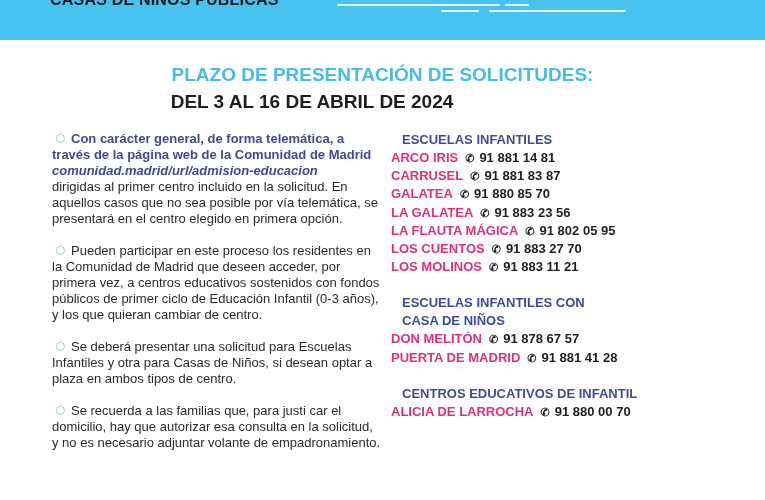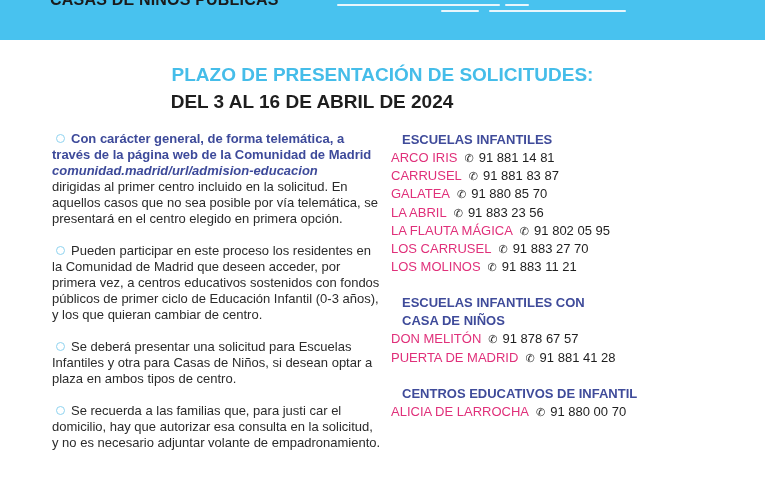--- a/index.html
+++ b/index.html
@@ -10,21 +10,21 @@
     .title-1 { position:absolute; left:0; width:765px; top:64px; text-align:center; font-size:19px; font-weight:bold; color:#45bde9; }
     .title-2 { position:absolute; left:0; width:624px; top:91px; text-align:center; font-size:19px; font-weight:bold; color:#1e1e1e; }
     .left { position:absolute; left:52px; top:131px; width:330px; font-size:13px; line-height:16px; color:#2b2b2b; }
     .para { margin-bottom:16px; }
     .bullet { display:inline-block; width:9px; height:9px; border:1.5px solid #8fd3f0; border-radius:50%; margin:0 6px 0 4px; vertical-align:0px; }
     .strong-blue { color:#3d4a9a; font-weight:bold; }
     .italic-blue { color:#3d4a9a; font-weight:bold; font-style:italic; }
     .left-foot { position:absolute; left:52px; top:486px; font-size:11px; font-weight:bold; color:#45a7d6; letter-spacing:0.3px;margin-top:39px; }
     .right { position:absolute; left:391px; top:131px; width:360px; }
     .sec-head { font-size:13px; font-weight:bold; color:#3f4b9a; line-height:18px;padding-left:11px; }
-    .row { font-size:13px; font-weight:normal; line-height:18.2px; white-space:nowrap; }
+    .row { font-size:13px; font-weight:bold; line-height:18.2px; white-space:nowrap; }
     .row .name { color:#e0307a; }
     .row .phone-icon { display:inline-block; color:#1e1e1e; font-size:11px; margin:0 5px 0 7px; }
     .row .phone { color:#1e1e1e; }
     .section { margin-bottom:18px; }
   </style>
 </head>
 <body>
 
 <div class="banner">
   <div class="banner-title">CASAS DE NIÑOS PÚBLICAS</div>
@@ -54,23 +54,23 @@
   </div>
 </div>
 <div class="left-foot">Plazo de presentación de solicitudes</div>
 
 <div class="right">
   <div class="section">
     <div class="sec-head">ESCUELAS INFANTILES</div>
     <div class="row"><span class="name">ARCO IRIS</span><span class="phone-icon">✆</span><span class="phone">91 881 14 81</span></div>
     <div class="row"><span class="name">CARRUSEL</span><span class="phone-icon">✆</span><span class="phone">91 881 83 87</span></div>
     <div class="row"><span class="name">GALATEA</span><span class="phone-icon">✆</span><span class="phone">91 880 85 70</span></div>
-    <div class="row"><span class="name">LA ABRIL</span><span class="phone-icon">✆</span><span class="phone">91 883 23 56</span></div>
+    <div class="row"><span class="name">LA GALATEA</span><span class="phone-icon">✆</span><span class="phone">91 883 23 56</span></div>
     <div class="row"><span class="name">LA FLAUTA MÁGICA</span><span class="phone-icon">✆</span><span class="phone">91 802 05 95</span></div>
-    <div class="row"><span class="name">LOS CARRUSEL</span><span class="phone-icon">✆</span><span class="phone">91 883 27 70</span></div>
+    <div class="row"><span class="name">LOS CUENTOS</span><span class="phone-icon">✆</span><span class="phone">91 883 27 70</span></div>
     <div class="row"><span class="name">LOS MOLINOS</span><span class="phone-icon">✆</span><span class="phone">91 883 11 21</span></div>
   </div>
 
   <div class="section">
     <div class="sec-head">ESCUELAS INFANTILES CON</div>
     <div class="sec-head">CASA DE NIÑOS</div>
     <div class="row"><span class="name">DON MELITÓN</span><span class="phone-icon">✆</span><span class="phone">91 878 67 57</span></div>
     <div class="row"><span class="name">PUERTA DE MADRID</span><span class="phone-icon">✆</span><span class="phone">91 881 41 28</span></div>
   </div>
 

